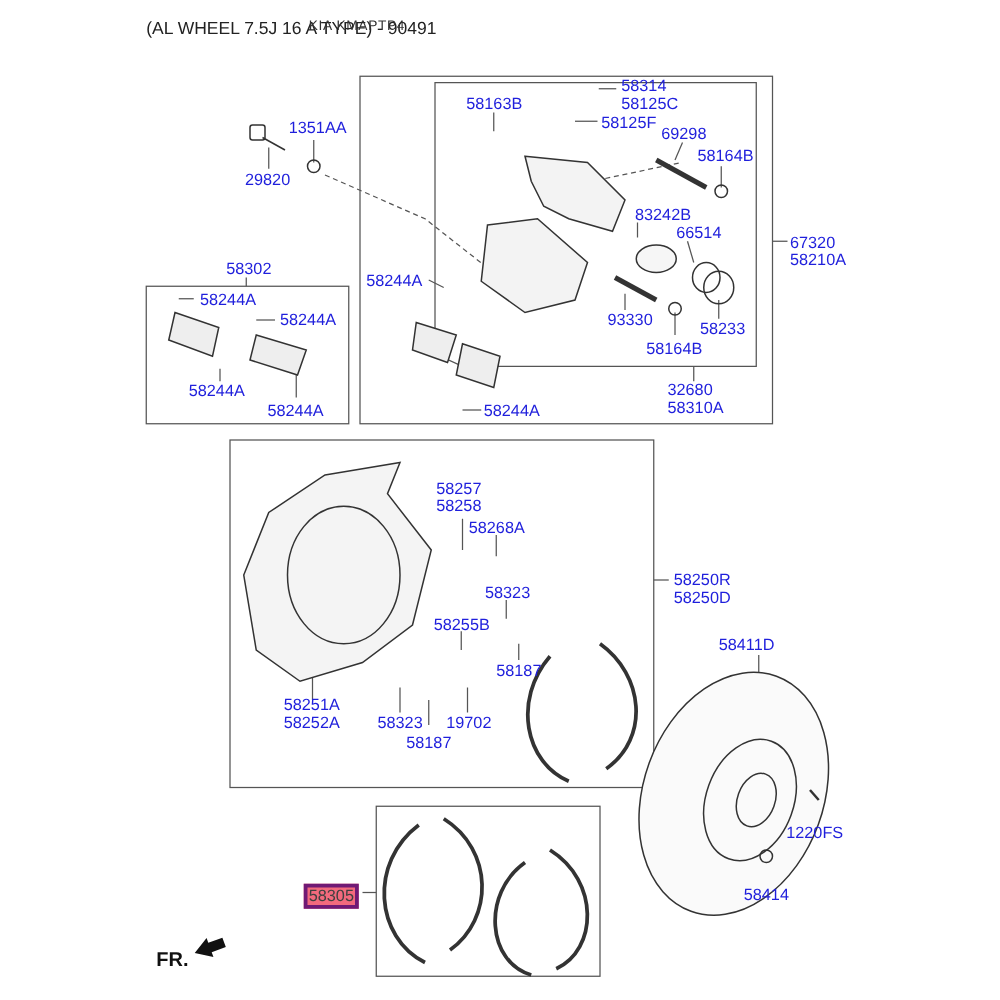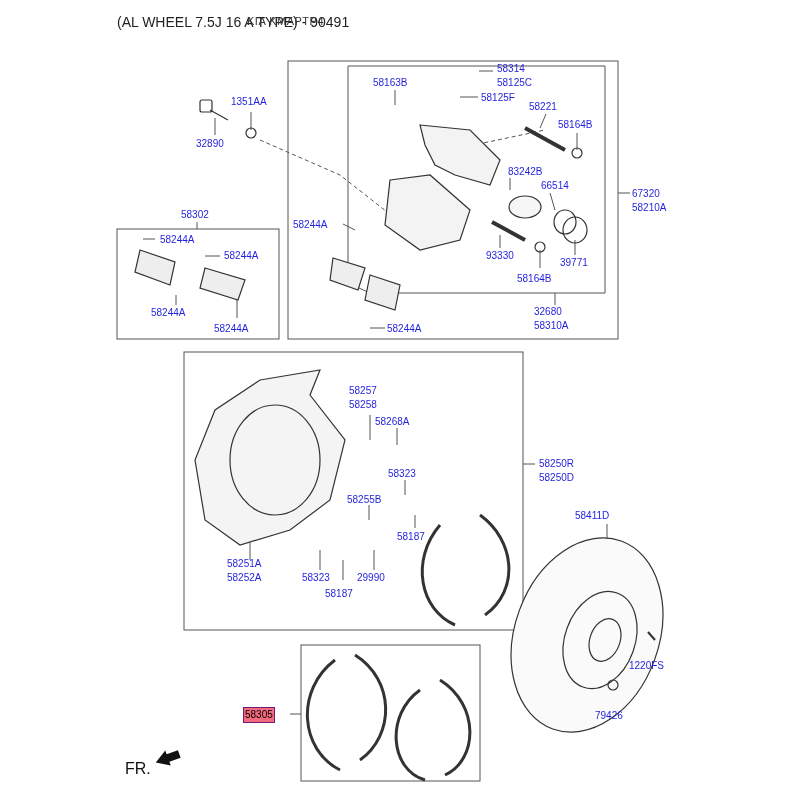--- a/index.html
+++ b/index.html
@@ -1,23 +1,23 @@
 <!DOCTYPE html>
 <html><head>
 <meta charset="utf-8">
 <style>
   html, body { margin:0; padding:0; background:#fff; }
   body { width:800px; height:800px; position:relative; overflow:hidden; font-family:"Liberation Sans", sans-serif; }
   .hdr { position:absolute; left:117px; top:14px; font-size:14px; color:#222; white-space:nowrap; }
   .hdr .overlay { position:absolute; left:130px; top:1px; font-size:11px; color:#333; letter-spacing:0.5px; }
-  .lbl { position:absolute; font-size:10px; color:#1f1fdc; line-height:14px; white-space:nowrap; }
+  .lbl { position:absolute; font-size:13px; color:#1f1fdc; line-height:14px; white-space:nowrap; }
   .lbl span { display:block; }
-  .hl { background:#f26a7d; border:1px solid #701a75; color:#000000; padding:0 1px; }
+  .hl { background:#f26a7d; border:3px solid #701a75; color:#404040; padding:0 1px; }
   svg#diagram { position:absolute; left:0; top:0; }
-  .fr { position:absolute; left:125px; top:760px; font-size:16px; color:#111; }
+  .fr { position:absolute; left:125px; top:760px; font-size:16px; color:#111;font-weight:bold; }
 </style>
 </head>
 <body>
 
 <div class="hdr">
   <span>(AL WHEEL 7.5J  16  A TYPE)</span>
   <span>- 90491</span>
   <span class="overlay">KIA KMAPTP4</span>
 </div>
 
@@ -110,66 +110,66 @@
     <ellipse cx="600" cy="640" rx="35" ry="50" transform="rotate(20 600 640)"></ellipse>
     <ellipse cx="605" cy="640" rx="15" ry="22" transform="rotate(20 605 640)"></ellipse>
     <circle cx="613" cy="685" r="5"></circle>
     <line x1="648" y1="632" x2="655" y2="640" stroke-width="2"></line>
   </g>
 
   <path d="M155 758 L168 750 L168 754 L180 754 L180 762 L168 762 L168 766 Z" fill="#111" transform="rotate(-20 168 758)"></path>
 </svg>
 
 <div class="lbl" style="left:231px;top:95px">1351AA</div>
-<div class="lbl" style="left:196px;top:137px">32890</div>
+<div class="lbl" style="left:196px;top:137px">29820</div>
 <div class="lbl" style="left:181px;top:208px">58302</div>
 <div class="lbl" style="left:160px;top:233px">58244A</div>
 <div class="lbl" style="left:224px;top:249px">58244A</div>
 <div class="lbl" style="left:151px;top:306px">58244A</div>
 <div class="lbl" style="left:214px;top:322px">58244A</div>
 <div class="lbl" style="left:293px;top:218px">58244A</div>
 <div class="lbl" style="left:387px;top:322px">58244A</div>
 <div class="lbl" style="left:373px;top:76px">58163B</div>
 <div class="lbl" style="left:497px;top:62px">
   <span>58314</span>
   <span>58125C</span>
 </div>
 <div class="lbl" style="left:481px;top:91px">58125F</div>
-<div class="lbl" style="left:529px;top:100px">58221</div>
+<div class="lbl" style="left:529px;top:100px">69298</div>
 <div class="lbl" style="left:558px;top:118px">58164B</div>
 <div class="lbl" style="left:508px;top:165px">83242B</div>
 <div class="lbl" style="left:541px;top:179px">66514</div>
 <div class="lbl" style="left:632px;top:187px">
   <span>67320</span>
   <span>58210A</span>
 </div>
 <div class="lbl" style="left:486px;top:249px">93330</div>
-<div class="lbl" style="left:560px;top:256px">39771</div>
+<div class="lbl" style="left:560px;top:256px">58233</div>
 <div class="lbl" style="left:517px;top:272px">58164B</div>
 <div class="lbl" style="left:534px;top:305px">
   <span>32680</span>
   <span>58310A</span>
 </div>
 <div class="lbl" style="left:349px;top:384px">
   <span>58257</span>
   <span>58258</span>
 </div>
 <div class="lbl" style="left:375px;top:415px">58268A</div>
 <div class="lbl" style="left:388px;top:467px">58323</div>
 <div class="lbl" style="left:347px;top:493px">58255B</div>
 <div class="lbl" style="left:397px;top:530px">58187</div>
 <div class="lbl" style="left:227px;top:557px">
   <span>58251A</span>
   <span>58252A</span>
 </div>
 <div class="lbl" style="left:302px;top:571px">58323</div>
-<div class="lbl" style="left:357px;top:571px">29990</div>
+<div class="lbl" style="left:357px;top:571px">19702</div>
 <div class="lbl" style="left:325px;top:587px">58187</div>
 <div class="lbl" style="left:539px;top:457px">
   <span>58250R</span>
   <span>58250D</span>
 </div>
 <div class="lbl" style="left:575px;top:509px">58411D</div>
 <div class="lbl" style="left:629px;top:659px">1220FS</div>
-<div class="lbl" style="left:595px;top:709px">79426</div>
+<div class="lbl" style="left:595px;top:709px">58414</div>
 <div class="lbl hl" style="left:243px;top:707px">58305</div>
 
 <div class="fr">FR.</div>
 
 </body></html>

